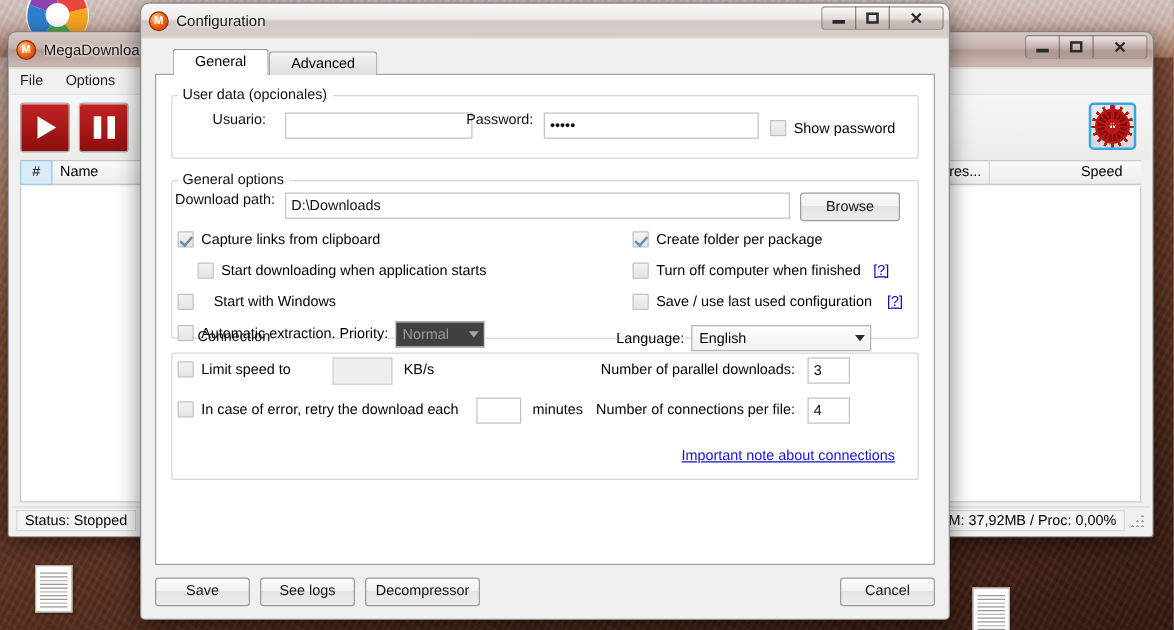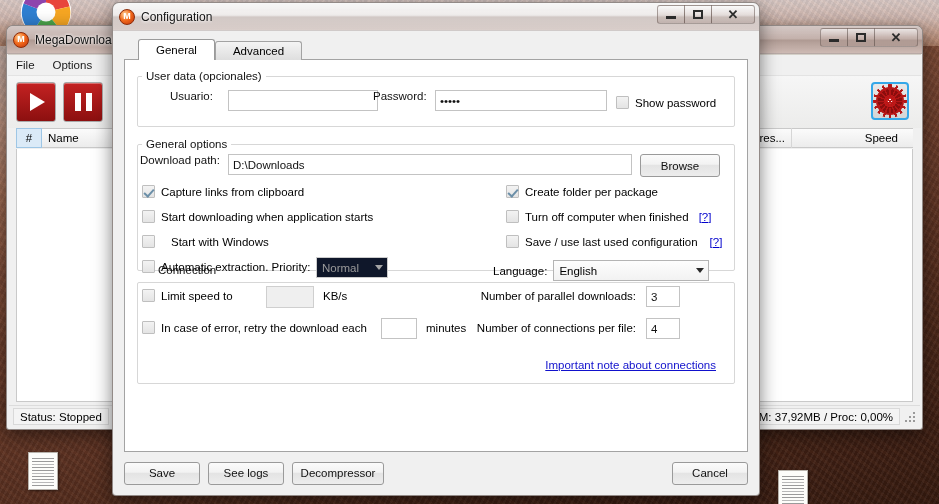--- a/index.html
+++ b/index.html
@@ -272,21 +272,21 @@
     transform: rotate(42deg);
   }
   .qlink { color: #0000cc; text-decoration: underline; font-size: 11.5px; }
 
   .combo {
     height: 21px; border: 1px solid #b4b4b4;
     background: linear-gradient(180deg,#fdfdfd,#f2f2f2);
     display: flex; align-items: center; padding: 0 0 0 5px;
     font-size: 11.5px; position: relative;
   }
-  .combo.disabled { color: #9a9a9a; background: #0f172a; border-color: #cccccc; }
+  .combo.disabled { color: #9a9a9a; background: #404040; border-color: #cccccc; }
   .combo .arr {
     margin-left: auto; width: 17px; height: 19px;
     display: flex; align-items: center; justify-content: center;
   }
   .caret {
     width: 0; height: 0;
     border-left: 4px solid transparent; border-right: 4px solid transparent;
     border-top: 5px solid #2a2a2a;
   }
   .combo.disabled .caret { border-top-color: #a5a5a5; }
@@ -460,21 +460,21 @@
 
           <div class="cb-wrap" style="position:absolute; left:4px; top:35px;">
             <span class="cbox checked"></span>
             <span class="lbl">Capture links from clipboard</span>
           </div>
           <div class="cb-wrap" style="position:absolute; left:368px; top:35px;">
             <span class="cbox checked"></span>
             <span class="lbl">Create folder per package</span>
           </div>
 
-          <div class="cb-wrap" style="position:absolute; left:4px; top:60px;">
+          <div class="cb-wrap" style="position:absolute; left:20px; top:60px;">
             <span class="cbox"></span>
             <span class="lbl">Start downloading when application starts</span>
           </div>
           <div class="cb-wrap" style="position:absolute; left:368px; top:60px;">
             <span class="cbox"></span>
             <span class="lbl">Turn off computer when finished</span>
             <span class="qlink" style="margin-left:4px;">[?]</span>
           </div>
 
           <div class="cb-wrap" style="position:absolute; left:4px; top:85px;gap:16px;">
@@ -493,21 +493,21 @@
           </div>
           <div class="combo disabled" style="position:absolute; left:178px; top:107px; width:72px;">
             <span>Normal</span>
             <span class="arr">
                 <span class="caret"></span>
               </span>
           </div>
 
           <div style="position:absolute; left:355px; top:110px; display:flex; align-items:center;">
             <span class="lbl">Language:</span>
-            <div class="combo" style="width:156px; margin-left:6px;">
+            <div class="combo" style="width:144px; margin-left:6px;">
               <span>English</span>
               <span class="arr">
                   <span class="caret"></span>
                 </span>
             </div>
           </div>
 
         </div>
       </fieldset>
 

